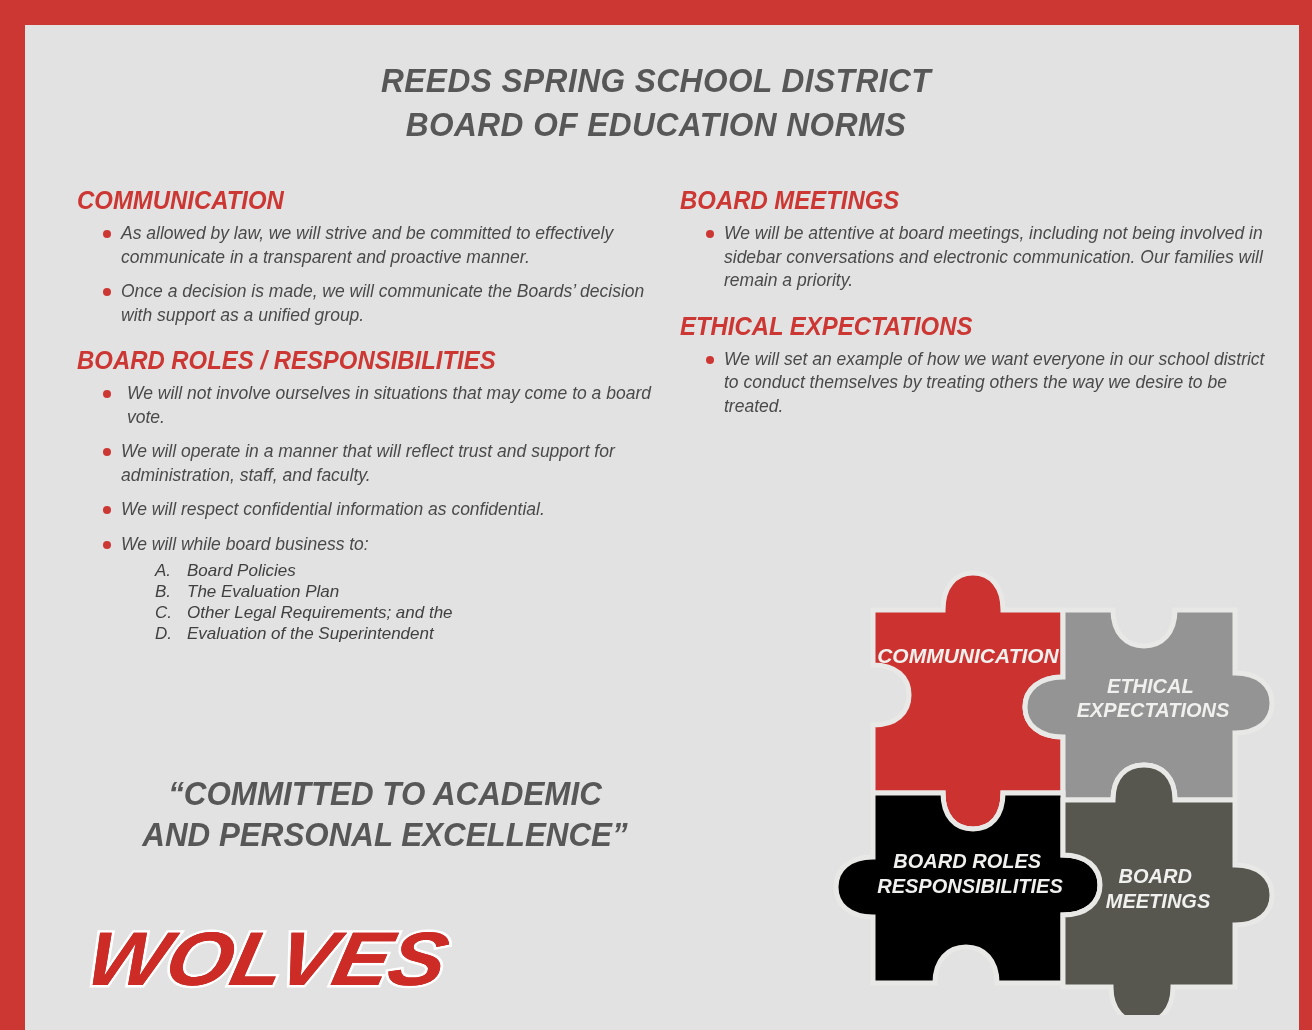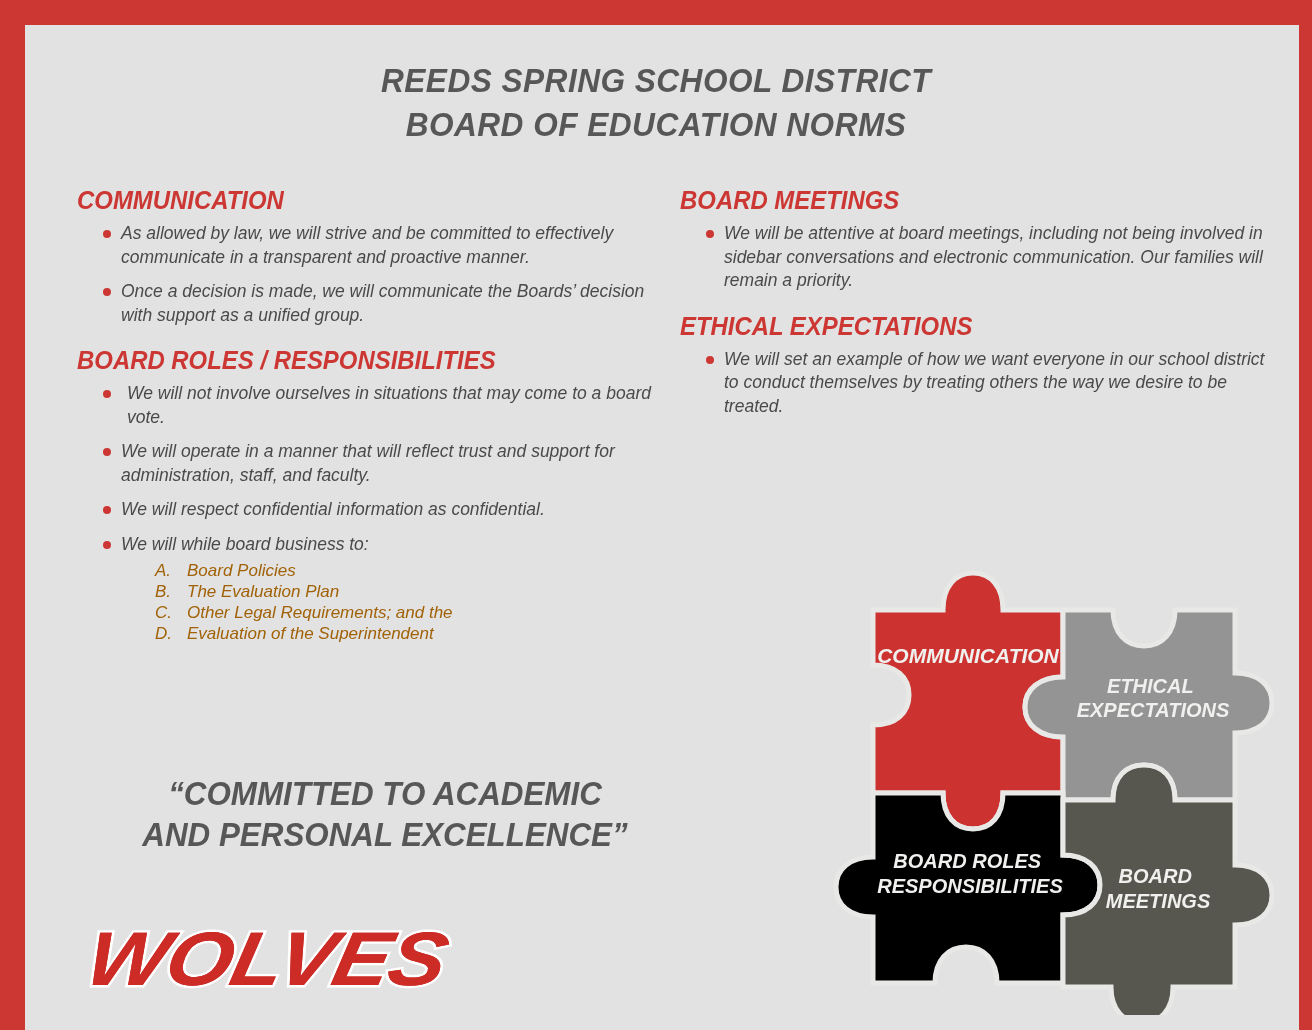--- a/index.html
+++ b/index.html
@@ -88,21 +88,21 @@
   ul.norms > li.indent-extra { padding-left: 24px; }
 
   ol.sub-list {
     list-style: none;
     margin: 4px 0 0 0;
     padding: 0 0 0 34px;
     counter-reset: alpha;
   }
   ol.sub-list li {
     counter-increment: alpha;
-    color: #a16207;
+    color: #404040;
     font-size: 17px;
     font-style: italic;
     line-height: 21px;
     position: relative;
     padding-left: 32px;
   }
   ol.sub-list li::before {
     content: counter(alpha, upper-alpha) ".";
     position: absolute;
     left: 0;

